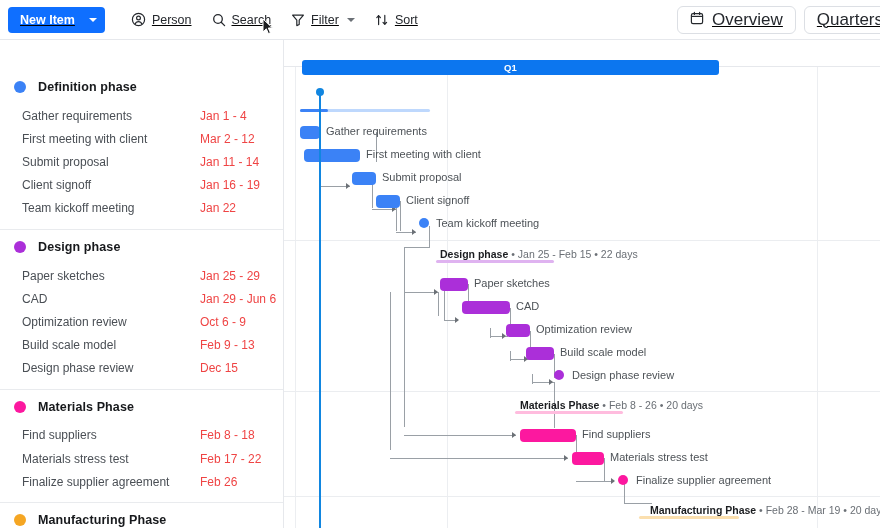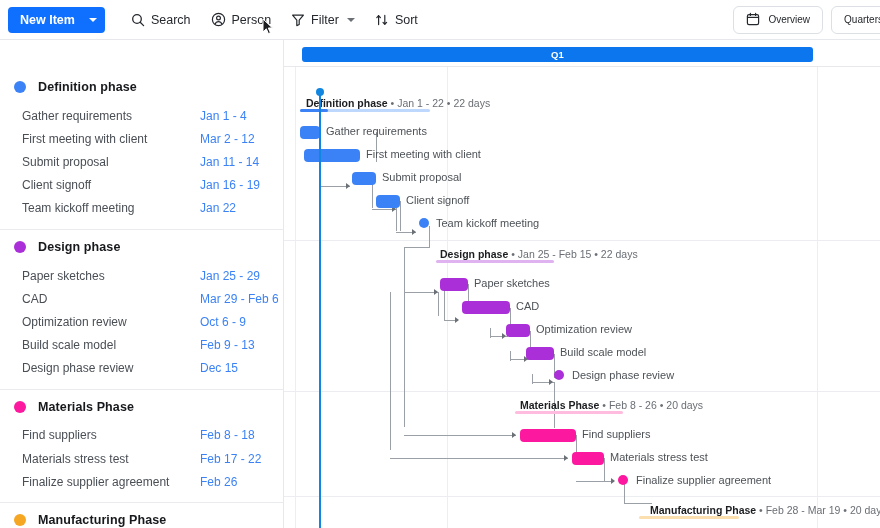--- a/index.html
+++ b/index.html
@@ -14,20 +14,21 @@
 
   
   .toolbar {
     position: absolute; top: 0; left: 0;
     width: 880px; height: 40px;
     background: #ffffff;
     border-bottom: 1px solid #e6e8ec;
     display: flex; align-items: center;
     padding: 0 0 0 8px;
     z-index: 30;
+    text-decoration: underline;
   }
   .new-item-btn {
     display: flex; align-items: center;
     background: #0f6fff;
     color: #fff;
     height: 26px;
     border-radius: 4px;
     padding: 0 8px 0 12px;
     font-size: 12.5px;
     font-weight: 600;
@@ -70,21 +71,21 @@
     padding-right: 0;
   }
   .pill-btn {
     display: flex; align-items: center;
     gap: 8px;
     height: 28px;
     border: 1px solid #dcdfe4;
     border-radius: 6px;
     background: #fff;
     padding: 0 12px;
-    font-size: 10px;
+    font-size: 17px;
     color: #25282d;
     cursor: pointer;
     white-space: nowrap;
   }
   .pill-quarters { margin-right: -16px; }
 
   
   .cursor {
     position:absolute;
     left: 262px; top: 18px;
@@ -122,21 +123,21 @@
     letter-spacing: 0.1px;
   }
   .task-row {
     display: flex; align-items: center;
     height: 23.2px;
     padding-left: 22px;
     font-size: 12px;
     color: #4a4f55;
   }
   .task-name { width: 178px; }
-  .task-dates { color: #3b82f6; }
+  .task-dates { color: #ef4444; }
   .group-divider {
     height: 1px; background: #e9ebee;
     margin-top: 9px;
   }
 
   
   .gantt {
     position: absolute;
     top: 40px; left: 284px;
     width: 596px; height: 488px;
@@ -242,40 +243,40 @@
 <div class="app">
 
   <div class="toolbar">
 
     <div class="new-item-btn">
       <span>New Item</span>
       <span class="caret"></span>
     </div>
 
     <div class="tb-sep"></div>
-
-    <div class="tb-item">
-      <span>
-        <svg width="14" height="14" viewBox="0 0 14 14" fill="none">
-          <circle cx="6" cy="6" r="4.3" stroke="#25282d" stroke-width="1.3"></circle>
-          <line x1="9.2" y1="9.2" x2="12.6" y2="12.6" stroke="#25282d" stroke-width="1.3" stroke-linecap="round"></line>
-        </svg>
-      </span>
-      <span>Search</span>
-    </div>
 
     <div class="tb-item">
       <span>
         <svg width="15" height="15" viewBox="0 0 15 15" fill="none">
           <circle cx="7.5" cy="7.5" r="6.1" stroke="#25282d" stroke-width="1.2"></circle>
           <circle cx="7.5" cy="6" r="1.9" stroke="#25282d" stroke-width="1.2"></circle>
           <path d="M4 12.2c.7-1.8 2-2.6 3.5-2.6s2.8.8 3.5 2.6" stroke="#25282d" stroke-width="1.2" fill="none"></path>
         </svg>
       </span>
       <span>Person</span>
+    </div>
+
+    <div class="tb-item">
+      <span>
+        <svg width="14" height="14" viewBox="0 0 14 14" fill="none">
+          <circle cx="6" cy="6" r="4.3" stroke="#25282d" stroke-width="1.3"></circle>
+          <line x1="9.2" y1="9.2" x2="12.6" y2="12.6" stroke="#25282d" stroke-width="1.3" stroke-linecap="round"></line>
+        </svg>
+      </span>
+      <span>Search</span>
     </div>
 
     <div class="tb-item">
       <span>
         <svg width="14" height="14" viewBox="0 0 14 14" fill="none">
           <path d="M1.6 2.2h10.8L8.2 7.2v4.3L5.8 12.6V7.2L1.6 2.2z" stroke="#25282d" stroke-width="1.2" stroke-linejoin="round" fill="none"></path>
         </svg>
       </span>
       <span>Filter</span>
       <span class="tb-caret"></span>
@@ -347,21 +348,21 @@
     <div class="group-header">
       <span class="dot" style="background:#ab2fd9"></span>
       <span class="group-title">Design phase</span>
     </div>
     <div class="task-row">
       <span class="task-name">Paper sketches</span>
       <span class="task-dates">Jan 25 - 29</span>
     </div>
     <div class="task-row">
       <span class="task-name">CAD</span>
-      <span class="task-dates">Mar 29 - Feb 6</span>
+      <span class="task-dates">Jan 29 - Jun 6</span>
     </div>
     <div class="task-row">
       <span class="task-name">Optimization review</span>
       <span class="task-dates">Oct 6 - 9</span>
     </div>
     <div class="task-row">
       <span class="task-name">Build scale model</span>
       <span class="task-dates">Feb 9 - 13</span>
     </div>
     <div class="task-row">
@@ -394,38 +395,31 @@
     </div>
   </div>
 
   <div class="gantt">
 
     <div class="vgrid" style="left:11px"></div>
     <div class="vgrid" style="left:163px"></div>
     <div class="vgrid" style="left:533px"></div>
 
     <div class="timeline-strip"></div>
-    <div class="quarter-bar" style="left:18px; width:511px; top:7px">
+    <div class="quarter-bar" style="left:18px; width:417px; top:20px">
       <span>Q1</span>
     </div>
 
     <div class="hline" style="top:200px"></div>
     <div class="hline" style="top:351px"></div>
     <div class="hline" style="top:456px"></div>
 
     <div class="today-line" style="left:35px; top:52px; bottom:0"></div>
     <div class="today-dot" style="left:32px; top:48px"></div>
 
-    <div class="phase-label" style="left:22px; top:57px">
-      <b>Definition phase</b>
-      <span> • </span>
-      <span>Jan 1 - 22</span>
-      <span> • </span>
-      <span>22 days</span>
-    </div>
     <div class="phase-underline" style="left:16px; top:69px; width:130px; background:#bed8fd"></div>
     <div class="phase-underline-strong" style="left:16px; top:69px; width:28px; background:#3b82f6"></div>
 
     <div class="conn conn-v" style="left:36px; top:92px; height:55px"></div>
     <div class="conn conn-h" style="left:36px; top:146px; width:30px"></div>
     <div class="arrow" style="left:62px; top:143px"></div>
     <div class="conn conn-v" style="left:92px; top:92px; height:30px"></div>
     <div class="conn conn-v" style="left:88px; top:138px; height:30px"></div>
     <div class="conn conn-h" style="left:88px; top:169px; width:24px"></div>
     <div class="arrow" style="left:108px; top:166px"></div>

